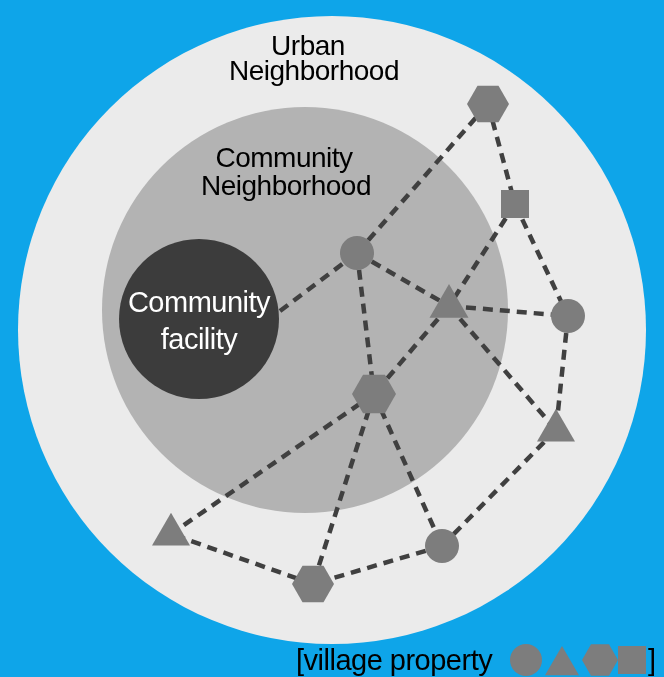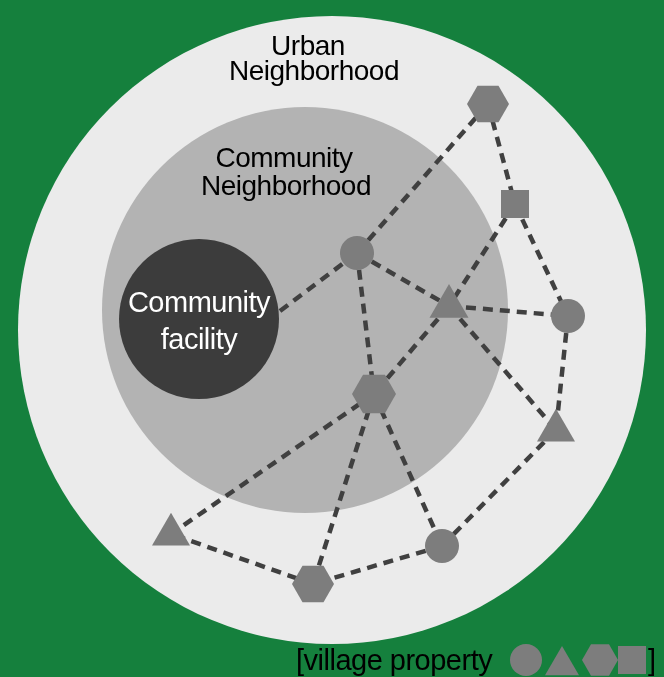--- a/index.html
+++ b/index.html
@@ -1,19 +1,19 @@
 <!DOCTYPE html>
 <html><head>
 <meta charset="utf-8">
 <style>
   html,body{margin:0;padding:0;background:#ffffff;}
   .stage{
     position:relative;
     width:664px;height:677px;
-    background:#15803d;
+    background:#0ea5e9;
     font-family:"Liberation Sans",sans-serif;
     overflow:hidden;
   }
   svg{display:block;}
   text{font-family:"Liberation Sans",sans-serif;}
   .title-text{font-size:28px;letter-spacing:-0.5px;}
   .facility-text{font-size:29px;letter-spacing:-0.5px;}
   .legend-text{font-size:29px;letter-spacing:-0.5px;}
 </style>
 </head>

